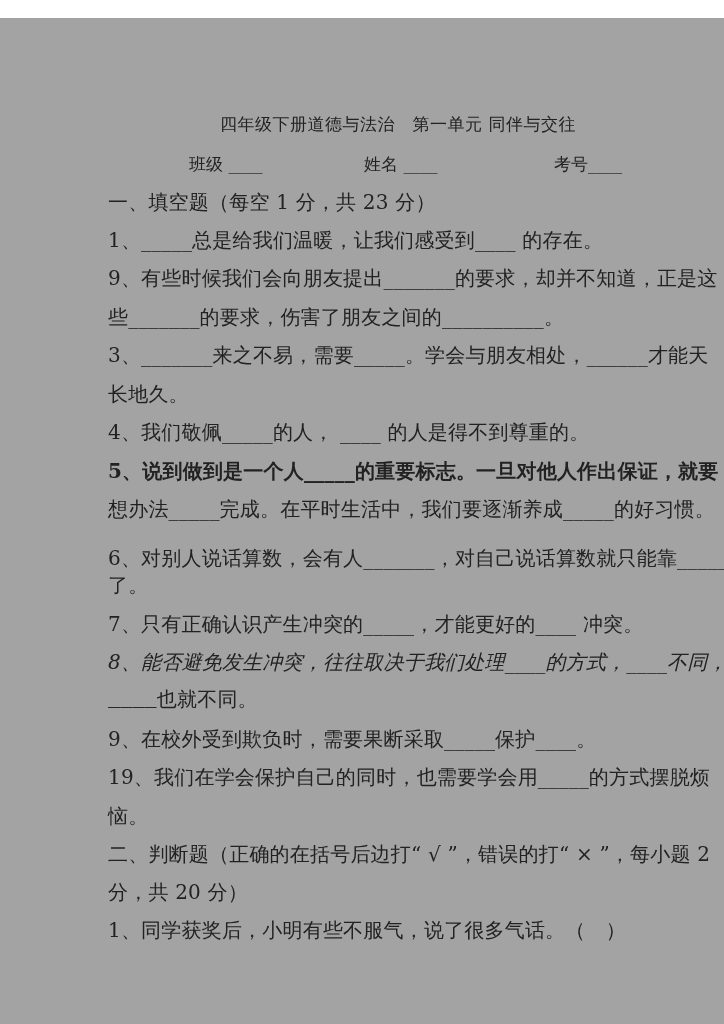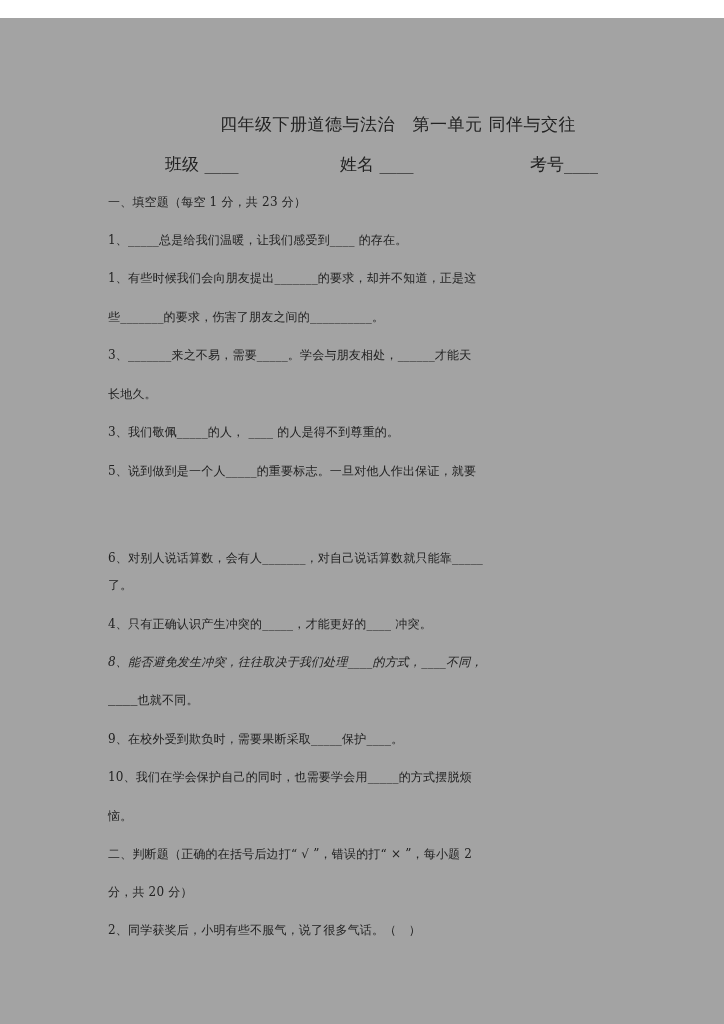--- a/index.html
+++ b/index.html
@@ -19,64 +19,66 @@
       position: absolute;
       left: 0;
       top: 18px;
       width: 724px;
       height: 1024px;
       background: #a3a3a3;
     }
     .line {
       position: absolute;
       left: 108px;
-      font-size: 12px;
+      font-size: 20px;
       line-height: 20px;
       white-space: nowrap;
       letter-spacing: 0.2px;
     }
     .title {
       left: 220px;
       font-size: 17px;
       letter-spacing: 0.5px;
     }
     .info-item {
       position: absolute;
       font-size: 17px;
       line-height: 20px;
       white-space: nowrap;
+      margin-left: 24px;
     }
   </style>
 </head>
 <body>
 
 <div class="page">
 
   <div class="line title" style="top:96px;">四年级下册道德与法治　第一单元 同伴与交往</div>
 
   <div class="info-item" style="left:165px; top:136px;">班级 ____</div>
   <div class="info-item" style="left:340px; top:136px;">姓名 ____</div>
   <div class="info-item" style="left:530px; top:136px;">考号____</div>
 
   <div class="line" style="top:174px;">一、填空题（每空 1 分，共 23 分）</div>
 
   <div class="line" style="top:212px;text-align:right;">1、_____总是给我们温暖，让我们感受到____ 的存在。</div>
-  <div class="line" style="top:250px;">1、有些时候我们会向朋友提出_______的要求，却并不知道，正是这</div>
+  <div class="line" style="top:250px;">9、有些时候我们会向朋友提出_______的要求，却并不知道，正是这</div>
   <div class="line" style="top:289px;text-align:center;">些_______的要求，伤害了朋友之间的__________。</div>
   <div class="line" style="top:327px;">3、_______来之不易，需要_____。学会与朋友相处，______才能天</div>
   <div class="line" style="top:366px;">长地久。</div>
-  <div class="line" style="top:404px;">3、我们敬佩_____的人， ____ 的人是得不到尊重的。</div>
-  <div class="line" style="top:443px;">5、说到做到是一个人_____的重要标志。一旦对他人作出保证，就要</div>
+  <div class="line" style="top:404px;">4、我们敬佩_____的人， ____ 的人是得不到尊重的。</div>
+  <div class="line" style="top:443px;font-weight:bold;">5、说到做到是一个人_____的重要标志。一旦对他人作出保证，就要</div>
+  <div class="line" style="top:481px;">想办法_____完成。在平时生活中，我们要逐渐养成_____的好习惯。</div>
   <div class="line" style="top:519px;margin-top:11px;">6、对别人说话算数，会有人_______，对自己说话算数就只能靠_____</div>
   <div class="line" style="top:557px;">了。</div>
-  <div class="line" style="top:596px;">4、只有正确认识产生冲突的_____，才能更好的____ 冲突。</div>
+  <div class="line" style="top:596px;">7、只有正确认识产生冲突的_____，才能更好的____ 冲突。</div>
   <div class="line" style="top:634px;font-style:italic;">8、能否避免发生冲突，往往取决于我们处理____的方式，____不同，</div>
   <div class="line" style="top:673px;font-family:Liberation Mono, monospace;">____也就不同。</div>
   <div class="line" style="top:711px;">9、在校外受到欺负时，需要果断采取_____保护____。</div>
-  <div class="line" style="top:749px;">10、我们在学会保护自己的同时，也需要学会用_____的方式摆脱烦</div>
+  <div class="line" style="top:749px;">19、我们在学会保护自己的同时，也需要学会用_____的方式摆脱烦</div>
   <div class="line" style="top:788px;">恼。</div>
 
   <div class="line" style="top:826px;">二、判断题（正确的在括号后边打“ √ ”，错误的打“ × ”，每小题 2</div>
   <div class="line" style="top:864px;">分，共 20 分）</div>
 
-  <div class="line" style="top:902px;">2、同学获奖后，小明有些不服气，说了很多气话。（　）</div>
+  <div class="line" style="top:902px;">1、同学获奖后，小明有些不服气，说了很多气话。（　）</div>
 
 </div>
 
 </body></html>

